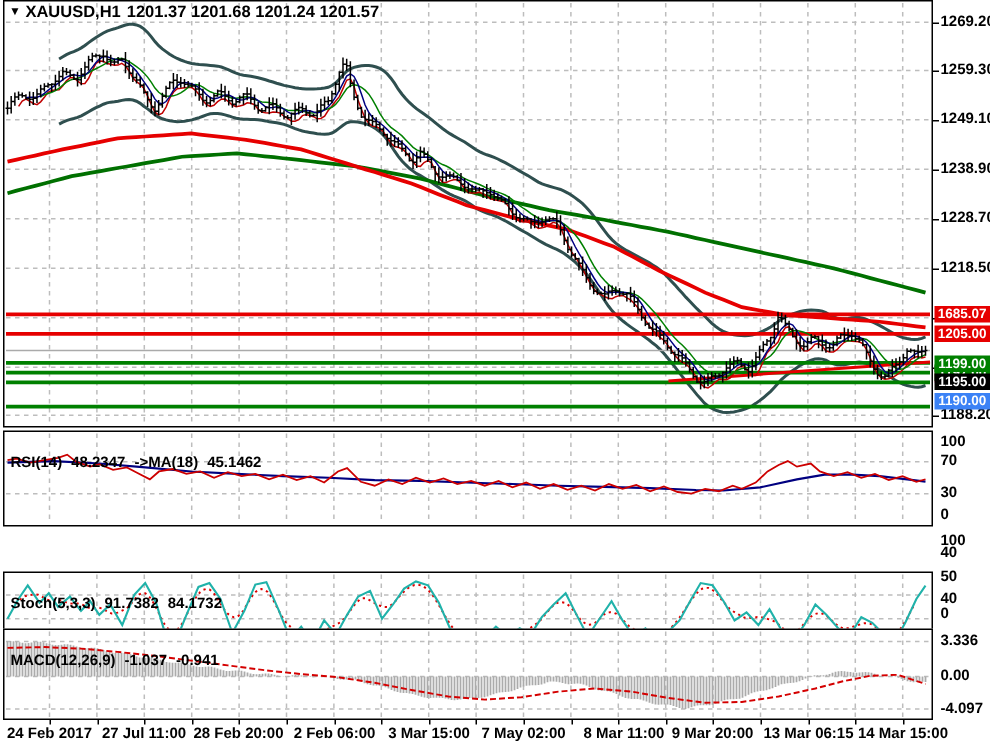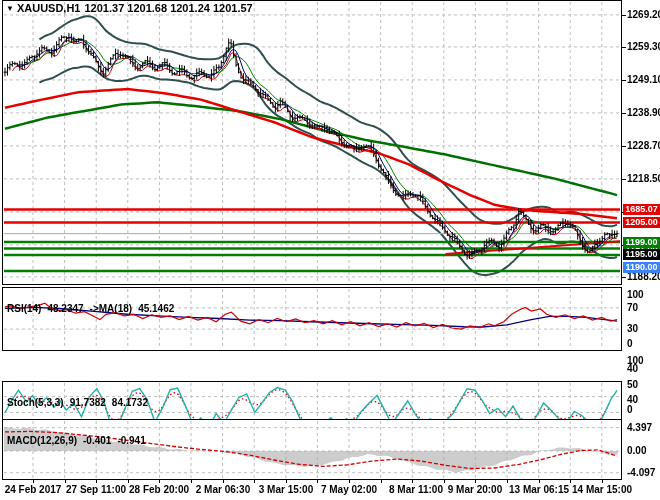--- a/index.html
+++ b/index.html
@@ -905,21 +905,21 @@
         <line x1="1" y1="14.600000000000001" x2="617" y2="14.600000000000001" stroke="#bdbdbd" stroke-width="1" stroke-dasharray="3,3"></line>
         <line x1="1" y1="30.5" x2="617" y2="30.5" stroke="#bdbdbd" stroke-width="1" stroke-dasharray="3,3"></line>
         <line x1="1" y1="46.400000000000006" x2="617" y2="46.400000000000006" stroke="#bdbdbd" stroke-width="1" stroke-dasharray="3,3"></line>
         <polyline points="10.2,17.9 12.2,16.2 14.2,15.3 16.3,14.8 18.3,14.5 20.4,14.3 22.4,14.5 24.4,15.4 26.5,16.7 28.5,17.8 30.6,18.3 32.6,18.2 34.6,17.9 36.7,18.0 38.7,18.6 40.8,19.4 42.8,20.2 44.8,20.4 46.9,20.4 48.9,20.3 51.0,20.7 53.0,21.6 55.0,22.8 57.1,23.5 59.1,23.6 61.2,23.3 63.2,23.2 65.2,23.7 67.3,24.9 69.3,26.2 71.4,27.0 73.4,26.9 75.4,26.4 77.5,25.6 79.5,24.6 81.6,23.4 83.6,21.5 85.6,18.9 87.7,16.4 89.7,14.4 91.8,13.4 93.8,13.5 95.8,14.9 97.9,17.6 99.9,21.0 102.0,24.9 104.0,29.3 106.0,33.2 108.1,36.1 110.1,38.1 112.2,38.9 114.2,38.5 116.2,36.7 118.3,33.8 120.3,30.1 122.4,26.0 124.4,21.8 126.4,18.2 128.5,15.0 130.5,12.7 132.6,11.2 134.6,10.6 136.6,11.0 138.7,12.6 140.7,15.1 142.8,18.3 144.8,21.8 146.8,24.8 148.9,27.2 150.9,28.7 153.0,29.5 155.0,29.3 157.0,27.8 159.1,25.2 161.1,21.9 163.2,18.4 165.2,15.3 167.2,12.8 169.3,11.2 171.3,10.7 173.4,11.2 175.4,12.7 177.4,15.4 179.5,18.7 181.5,22.5 183.6,26.5 185.6,30.1 187.6,32.9 189.7,35.0 191.7,36.9 193.8,38.6 195.8,40.0 197.8,40.9 199.9,40.8 201.9,40.3 204.0,39.5 206.0,38.9 208.0,38.9 210.1,38.7 212.1,38.6 214.2,37.9 216.2,36.9 218.2,35.8 220.3,34.8 222.3,33.8 224.4,32.5 226.4,30.5 228.4,28.0 230.5,25.1 232.5,22.3 234.6,19.8 236.6,17.9 238.6,16.9 240.7,16.8 242.7,17.7 244.8,18.9 246.8,20.1 248.8,21.2 250.9,22.0 252.9,22.6 255.0,22.7 257.0,21.9 259.0,20.4 261.1,18.2 263.1,15.8 265.2,13.5 267.2,11.6 269.2,10.0 271.3,8.8 273.3,8.0 275.4,7.8 277.4,8.2 279.4,9.1 281.5,10.5 283.5,12.5 285.6,15.1 287.6,18.2 289.6,21.5 291.7,25.1 293.7,28.6 295.8,32.1 297.8,35.2 299.8,37.7 301.9,39.6 303.9,40.7 306.0,41.3 308.0,41.7 310.0,41.9 312.1,42.0 314.1,41.7 316.2,41.1 318.2,40.4 320.2,39.9 322.3,39.7 324.3,39.7 326.4,39.8 328.4,39.7 330.4,39.4 332.5,39.1 334.5,38.9 336.6,39.0 338.6,39.2 340.6,39.5 342.7,39.6 344.7,39.2 346.8,38.5 348.8,37.5 350.8,36.4 352.9,35.1 354.9,33.6 357.0,31.8 359.0,29.6 361.0,27.0 363.1,24.6 365.1,22.4 367.2,20.6 369.2,19.7 371.2,19.4 373.3,19.8 375.3,20.9 377.4,22.6 379.4,25.1 381.4,27.8 383.5,30.4 385.5,32.5 387.6,33.9 389.6,34.5 391.6,34.3 393.7,33.3 395.7,31.5 397.8,29.4 399.8,27.6 401.8,26.5 403.9,26.1 405.9,26.4 408.0,27.3 410.0,28.9 412.0,31.0 414.1,33.3 416.1,35.2 418.2,36.7 420.2,37.8 422.2,38.7 424.3,39.5 426.3,40.2 428.4,40.5 430.4,40.5 432.4,40.5 434.5,40.6 436.5,40.5 438.6,40.2 440.6,39.4 442.6,38.1 444.7,36.2 446.7,33.9 448.8,31.4 450.8,28.6 452.8,25.6 454.9,22.4 456.9,19.3 459.0,16.5 461.0,14.0 463.0,12.0 465.1,10.5 467.1,9.9 469.2,9.9 471.2,10.7 473.2,12.2 475.3,14.3 477.3,16.8 479.4,19.4 481.4,21.8 483.4,23.8 485.5,25.4 487.5,26.6 489.6,27.8 491.6,28.9 493.6,29.8 495.7,30.1 497.7,30.0 499.8,29.8 501.8,29.3 503.8,29.4 505.9,29.8 507.9,30.4 510.0,31.0 512.0,31.7 514.0,32.7 516.1,34.3 518.1,36.2 520.2,38.1 522.2,39.3 524.2,39.8 526.3,39.6 528.3,38.5 530.4,36.9 532.4,34.5 534.4,32.1 536.5,30.0 538.5,28.4 540.6,27.3 542.6,26.8 544.6,26.9 546.7,27.7 548.7,29.1 550.8,31.0 552.8,32.9 554.8,34.6 556.9,36.0 558.9,36.8 561.0,37.0 563.0,36.6 565.0,36.0 567.1,35.3 569.1,34.7 571.2,34.0 573.2,33.5 575.2,33.4 577.3,33.9 579.3,34.9 581.4,36.6 583.4,38.3 585.4,39.9 587.5,40.9 589.5,41.4 591.6,41.3 593.6,40.4 595.6,38.9 597.7,36.6 599.7,33.6 601.8,30.0 603.8,26.2 605.8,22.5" fill="none" stroke="#dd0000" stroke-width="1.3" stroke-dasharray="1.5,2.5"></polyline>
         <polyline points="2.0,30.5 9.3,17.3 15.5,8.2 23.4,19.9 29.5,13.5 35.7,22.6 43.6,15.7 51.0,25.2 57.1,18.8 63.2,27.9 70.5,21.0 78.5,34.7 86.5,14.6 93.8,6.7 101.1,19.9 107.3,41.1 113.4,47.5 121.3,27.9 129.3,9.3 136.6,6.7 144.0,17.3 151.9,40.0 159.9,25.2 167.2,7.7 174.6,6.1 182.5,24.1 190.5,43.8 197.8,35.8 205.2,46.4 213.1,31.6 221.1,41.1 228.4,27.9 235.8,15.7 243.7,11.9 251.7,30.5 259.0,21.0 266.4,10.4 274.3,5.6 282.3,8.2 289.6,19.9 297.0,36.9 304.9,45.3 312.9,39.0 320.2,43.2 327.6,35.8 335.5,42.2 343.5,36.9 350.8,41.1 358.2,29.4 366.1,21.0 374.1,13.5 381.4,27.9 388.8,42.2 396.7,30.5 404.7,18.8 412.0,31.6 419.4,42.2 427.3,36.9 435.3,44.3 442.6,39.0 450.0,31.6 457.9,17.3 464.1,6.7 472.0,8.2 479.4,18.8 486.7,31.6 494.7,26.3 502.6,34.7 510.0,24.1 517.3,36.9 525.3,45.3 533.2,34.7 540.6,21.0 547.9,27.9 555.9,36.9 563.8,41.1 571.2,29.4 578.5,33.2 586.5,41.1 592.6,47.5 600.5,33.2 607.9,17.3 614.0,8.4" fill="none" stroke="#20B2AA" stroke-width="1.4"></polyline>
       </svg>
   </div>
 
   <div class="panel" id="panel-macd">
     <div class="ind-label">
-      <span>MACD(12,26,9)</span><span>-0.401</span><span>-0.941</span>
+      <span>MACD(12,26,9)</span><span>-1.037</span><span>-0.941</span>
     </div>
     <svg id="macd-svg" width="618" height="59">
         <line x1="30" y1="1" x2="30" y2="58" stroke="#bdbdbd" stroke-width="1" stroke-dasharray="3,3"></line>
         <line x1="61.6" y1="1" x2="61.6" y2="58" stroke="#bdbdbd" stroke-width="1" stroke-dasharray="3,3"></line>
         <line x1="93.2" y1="1" x2="93.2" y2="58" stroke="#bdbdbd" stroke-width="1" stroke-dasharray="3,3"></line>
         <line x1="124.80000000000001" y1="1" x2="124.80000000000001" y2="58" stroke="#bdbdbd" stroke-width="1" stroke-dasharray="3,3"></line>
         <line x1="156.4" y1="1" x2="156.4" y2="58" stroke="#bdbdbd" stroke-width="1" stroke-dasharray="3,3"></line>
         <line x1="188" y1="1" x2="188" y2="58" stroke="#bdbdbd" stroke-width="1" stroke-dasharray="3,3"></line>
         <line x1="219.60000000000002" y1="1" x2="219.60000000000002" y2="58" stroke="#bdbdbd" stroke-width="1" stroke-dasharray="3,3"></line>
         <line x1="251.20000000000002" y1="1" x2="251.20000000000002" y2="58" stroke="#bdbdbd" stroke-width="1" stroke-dasharray="3,3"></line>
@@ -1269,21 +1269,21 @@
       <div class="y-tick" style="top:277px"></div>
       <div class="y-label" style="top:289px">100</div>
       <div class="y-label" style="top:302px">70</div>
       <div class="y-label" style="top:323px">30</div>
       <div class="y-label" style="top:338px">0</div>
       <div class="y-label" style="top:355px">100</div>
       <div class="y-label" style="top:363px">40</div>
       <div class="y-label" style="top:379px">50</div>
       <div class="y-label" style="top:394px">40</div>
       <div class="y-label" style="top:404px">0</div>
-      <div class="y-label" style="top:422px">4.397</div>
+      <div class="y-label" style="top:422px">3.336</div>
       <div class="y-label" style="top:445px">0.00</div>
       <div class="y-label" style="top:467px">-4.097</div>
       <div class="badge" style="top:204.1px;background:#e60000">1685.07</div>
       <div class="badge" style="top:217.0px;background:#e60000">1205.00</div>
       <div class="badge" style="top:244px;background:#ec4899">1201.57</div>
       <div class="badge" style="top:242.9px;background:#008000">1197.00</div>
       <div class="badge" style="top:236.5px;background:#008000">1199.00</div>
       <div class="badge" style="top:249.4px;background:#000000">1195.00</div>
       <div class="badge" style="top:262px;background:#3b82f6">1190.00</div>
     </div>
@@ -1301,23 +1301,23 @@
       <div class="x-tick" style="left:349px"></div>
       <div class="x-tick" style="left:381px"></div>
       <div class="x-tick" style="left:412px"></div>
       <div class="x-tick" style="left:444px"></div>
       <div class="x-tick" style="left:475px"></div>
       <div class="x-tick" style="left:507px"></div>
       <div class="x-tick" style="left:539px"></div>
       <div class="x-tick" style="left:570px"></div>
       <div class="x-tick" style="left:602px"></div>
       <div class="x-label" style="left:33px">24 Feb 2017</div>
-      <div class="x-label" style="left:96px">27 Sep 11:00</div>
+      <div class="x-label" style="left:96px">27 Jul 11:00</div>
       <div class="x-label" style="left:159px">28 Feb 20:00</div>
-      <div class="x-label" style="left:223px">2 Mar 06:30</div>
+      <div class="x-label" style="left:223px">2 Feb 06:00</div>
       <div class="x-label" style="left:286px">3 Mar 15:00</div>
       <div class="x-label" style="left:349px">7 May 02:00</div>
       <div class="x-label" style="left:416px">8 Mar 11:00</div>
       <div class="x-label" style="left:475px">9 Mar 20:00</div>
       <div class="x-label" style="left:539px">13 Mar 06:15</div>
       <div class="x-label" style="left:602px">14 Mar 15:00</div>
     </div>
 
 </div>
 

